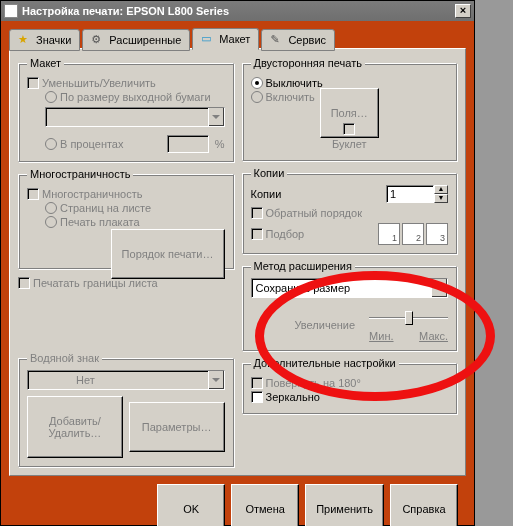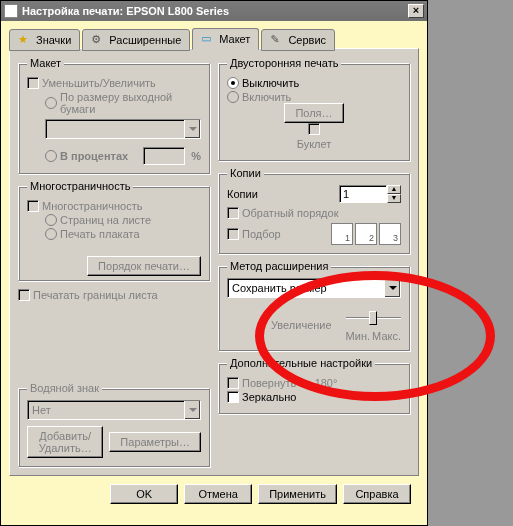--- a/index.html
+++ b/index.html
@@ -1,59 +1,59 @@
 <!DOCTYPE html>
 <html><head>
 <meta charset="utf-8">
 <style>
   * { box-sizing: border-box; font-family: "Tahoma", sans-serif; font-size: 11px; }
   body { margin: 0; background: #999; }
-  .window { width: 428px; height: 526px; background: #fef9c3; border: 1px solid #000; position: relative; }
+  .window { width: 475px; height: 526px; background: #c2410c; border: 1px solid #000; position: relative; }
   .titlebar { height: 20px; background: linear-gradient(#7b7b7b,#6f6f6f); color: #fff; display: flex; align-items: center; padding: 0 3px; }
   .tb-icon { width: 14px; height: 14px; background: #fff; margin-right: 4px; border: 1px solid #888; }
   .tb-title { flex: 1; font-weight: bold; }
   .tb-close { width: 16px; height: 14px; background: #d4d0c8; border: 1px solid #fff; border-right-color:#404040; border-bottom-color:#404040; text-align: center; line-height: 11px; font-family: Arial; font-weight: bold; color:#000; cursor: default; }
   .client { padding: 6px 8px 8px 8px; }
   .tabstrip { display: flex; gap: 2px; margin-bottom: -1px; position: relative; z-index: 2; }
   .tab { display: flex; align-items: center; gap: 4px; padding: 3px 8px; background: #d4d0c8; border: 1px solid #808080; border-bottom: 1px solid #d4d0c8; border-top-left-radius: 3px; border-top-right-radius: 3px; position: relative; top: 1px; justify-content: flex-end; }
   .tab .ic { width: 14px; height: 14px; }
   .tab:not(.active){ border-bottom: 1px solid #808080; top:2px; background:#cfccc4; }
   .tabpage { border: 1px solid #808080; border-top-color:#fff; border-left-color:#fff; background: #d4d0c8; height: 428px; padding: 8px; display: flex; gap: 8px; }
   .col { flex: 1; display: flex; flex-direction: column; gap: 6px; }
   fieldset { border: 1px solid #808080; border-top-color:#fff; border-left-color:#fff; box-shadow: inset 1px 1px #808080, 1px 1px #fff; padding: 6px 8px 8px 8px; margin: 0; }
   legend { color: #000; padding: 0 3px; background:#d4d0c8; }
   .disabled, .disabled * { color: #808080 !important; }
   .chk, .rad { display: flex; align-items: center; gap: 3px; margin: 2px 0; }
   .chkbox { width: 12px; height: 12px; background:#fff; border:1px solid #808080; border-right-color:#fff; border-bottom-color:#fff; box-shadow: inset 1px 1px #000; flex:none; }
   .chkbox.disabled-box { background:#d4d0c8; }
   .radio { width: 12px; height: 12px; border-radius: 50%; background:#fff; border:1px solid #808080; flex:none; position:relative; }
   .radio.disabled-box{ background:#d4d0c8; }
   .radio.checked::after{ content:""; position:absolute; inset:3px; background:#000; border-radius:50%; }
-  .btn { background:#d4d0c8; border:1px solid #000; border-top-color:#fff; border-left-color:#fff; box-shadow: inset -1px -1px #808080; padding: 3px 10px; text-align:center; cursor:default; }
+  .btn { background:#d4d0c8; border:1px solid #000; border-top-color:#fff; border-left-color:#fff; box-shadow: inset -1px -1px #808080; padding: 18px 10px; text-align:center; cursor:default; }
   .btn.inactive{ color:#808080; }
   .row { display:flex; align-items:center; gap:6px; }
   .spin { display:flex; align-items:center; }
   .spin input { width:48px; height:18px; border:1px solid #808080; border-right-color:#fff; border-bottom-color:#fff; box-shadow: inset 1px 1px #000; padding:1px 3px; }
   .spinbtns { display:flex; flex-direction:column; }
   .spinbtn { width:14px; height:9px; background:#d4d0c8; border:1px solid #fff; border-right-color:#404040; border-bottom-color:#404040; font-size:7px; line-height:6px; text-align:center; }
   .select { height:20px; background:#fff; border:1px solid #808080; border-right-color:#fff; border-bottom-color:#fff; box-shadow: inset 1px 1px #000; display:flex; align-items:center; }
-  .select.disabled-box{ background:#d4d0c8; }
+  .select.disabled-box{ background:#d4d0c8;padding-left:44px; }
   .select .text { flex:1; padding:0 4px; overflow:hidden; }
   .select .arrow { width:16px; height:100%; background:#d4d0c8; border-left:1px solid #fff; box-shadow: inset -1px -1px #404040; display:flex; align-items:center; justify-content:center; }
   .arrow::after{ content:""; border:4px solid transparent; border-top-color:#000; margin-top:4px; }
   .arrow.dis::after{ border-top-color:#808080; }
   .pct { width:42px; height:18px; background:#d4d0c8; border:1px solid #808080; border-right-color:#fff; border-bottom-color:#fff; box-shadow: inset 1px 1px #000; }
   .copy-icons { display:flex; gap:2px; margin-left:auto; }
   .copy-ic { width:22px; height:22px; border:1px solid #808080; background:#fff; position:relative; }
   .copy-ic::before{ content:""; position:absolute; right:-3px; bottom:-3px; width:22px; height:22px; border:1px solid #808080; background:#fff; z-index:-1; }
   .copy-ic span{ position:absolute; bottom:1px; right:2px; font-size:9px; color:#555; }
   .slider { position:relative; height:20px; }
   .slider .track{ position:absolute; left:0; right:0; top:9px; height:2px; background:#808080; border-bottom:1px solid #fff; }
   .slider .thumb{ position:absolute; top:3px; left:50%; width:8px; height:14px; background:#d4d0c8; border:1px solid #000; border-top-color:#fff; border-left-color:#fff; transform:translateX(-50%); }
-  .slider-labels{ display:flex; justify-content:space-between; font-size:10px; color:#808080; margin-top:2px; }
+  .slider-labels{ display:flex; justify-content:space-between; font-size:10px; color:#808080; margin-top:2px;text-decoration:underline; }
   .dlg-btns{ display:flex; justify-content:flex-end; gap:6px; padding:8px; }
   .dlg-btns .btn{ min-width:68px; }
   .redring{ position:absolute; border:9px solid #e11; border-radius:50%; pointer-events:none; }
   .ic-star::before{content:"★"; color:#d9a500;}
   .ic-home::before{content:"⌂"; color:#2a6;}
   .ic-gear::before{content:"⚙"; color:#555;}
   .ic-page::before{content:"▭"; color:#39c;}
   .ic-tool::before{content:"✎"; color:#555;}
 </style>
 </head>
@@ -96,21 +96,21 @@
               <span>Уменьшить/Увеличить</span>
             </div>
           <div class="rad disabled" style="margin-left:18px;">
               <div class="radio disabled-box"></div>
               <span>По размеру выходной бумаги</span>
             </div>
           <div class="select disabled-box" style="margin:4px 0 8px 18px;">
               <div class="text"></div>
               <div class="arrow dis"></div>
             </div>
-          <div class="row disabled" style="margin-left:18px;font-weight:bold;">
+          <div class="row disabled" style="margin-left:18px;">
             <div class="rad">
                 <div class="radio disabled-box"></div>
                 <span>В процентах</span>
               </div>
             <div style="flex:1"></div>
             <div class="pct"></div>
             <span>%</span>
           </div>
         </fieldset>
 

